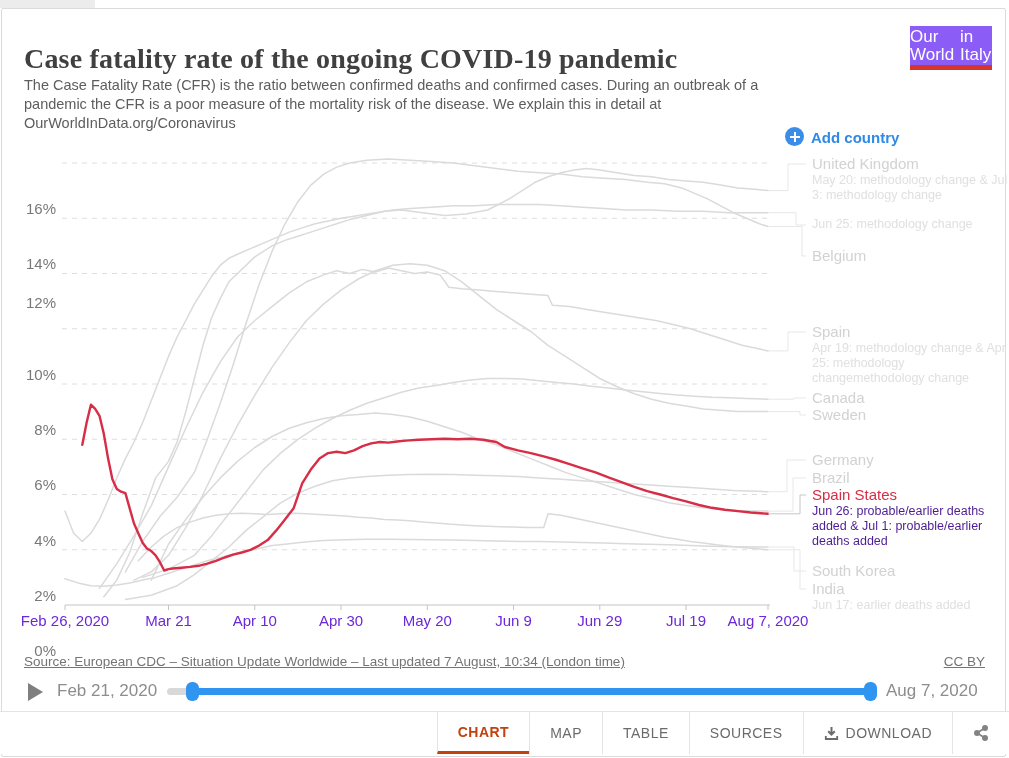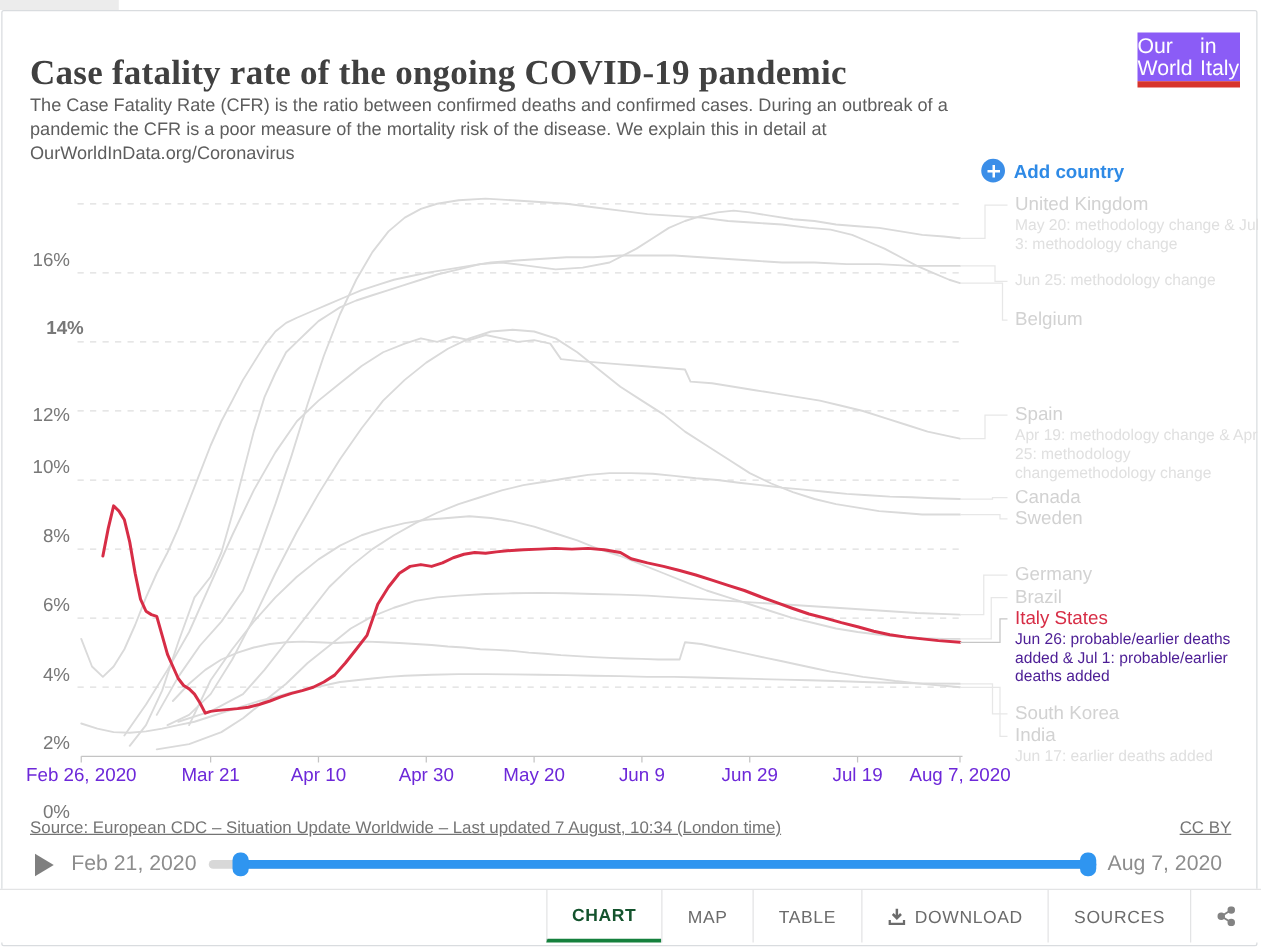--- a/index.html
+++ b/index.html
@@ -56,21 +56,21 @@
   .tl-handle{position:absolute;top:-6px;width:13px;height:19px;border-radius:6px;
     background:#2f95f0;cursor:ew-resize;}
   #tl-handle-start{left:19px;}
   #tl-handle-end{right:0px;}
 
   #tabbar{position:absolute;left:0;right:0;bottom:4px;height:42px;display:flex;
     justify-content:flex-end;border-top:1px solid #e3e4e5;background:#fff;}
   .tab{display:flex;align-items:center;justify-content:center;gap:7px;padding:0 20px;
     border-left:1px solid #e3e4e5;color:#6b6b6b;font-size:14px;letter-spacing:.5px;
     cursor:pointer;box-sizing:border-box;}
-  .tab.active{color:#14532d;font-weight:bold;border-bottom:3px solid #15803d;justify-content:center;}
+  .tab.active{color:#c2410c;font-weight:bold;border-bottom:3px solid #c2410c;justify-content:center;}
   .tab svg{display:block;}
 </style>
 </head>
 <body>
 
 <div id="stage">
   <div id="corner-artifact"></div>
   <div id="card"></div>
 
   <h1 id="page-title">Case fatality rate of the ongoing COVID-19 pandemic</h1>
@@ -127,22 +127,22 @@
       <path d="M 768,549.8 H 800 V 589 H 806" fill="none" stroke="#e7e7e7" stroke-width="1"></path>
     </svg>
 
   <div id="y-axis">
       <div class="ylab" style="left: 10px; top: 605px;">0%</div>
       <div class="ylab" style="left: 10px; top: 549.75px;">2%</div>
       <div class="ylab" style="left: 10px; top: 494.5px;">4%</div>
       <div class="ylab" style="left: 10px; top: 439.25px;">6%</div>
       <div class="ylab" style="left: 10px; top: 384px;">8%</div>
       <div class="ylab" style="left: 10px; top: 328.75px;">10%</div>
-      <div class="ylab" style="left: 10px; top: 287px;">12%</div>
-      <div class="ylab" style="left: 21px; top: 218.25px; font-weight: bold;">14%</div>
+      <div class="ylab" style="left: 10px; top: 257px;">12%</div>
+      <div class="ylab" style="left: 10px; top: 218.25px;">14%</div>
       <div class="ylab" style="left: 10px; top: 163px;">16%</div>
     </div>
   <div id="x-axis">
       <div class="xlab" style="left: 65px;">Feb 26, 2020</div>
       <div class="xlab" style="left: 168.509px;">Mar 21</div>
       <div class="xlab" style="left: 254.767px;">Apr 10</div>
       <div class="xlab" style="left: 341.025px;">Apr 30</div>
       <div class="xlab" style="left: 427.282px;">May 20</div>
       <div class="xlab" style="left: 513.54px;">Jun 9</div>
       <div class="xlab" style="left: 599.798px;">Jun 29</div>
@@ -175,21 +175,21 @@
       <div class="legend-entry" style="top: 406px;">
         <div class="name">Sweden</div>
       </div>
       <div class="legend-entry" style="top: 451px;">
         <div class="name">Germany</div>
       </div>
       <div class="legend-entry" style="top: 469px;">
         <div class="name">Brazil</div>
       </div>
       <div class="legend-entry hl" style="top: 486px;">
-        <div class="name">Italy States</div>
+        <div class="name">Spain States</div>
         <div class="note">Jun 26: probable/earlier deaths added &amp; Jul 1: probable/earlier deaths added</div>
       </div>
       <div class="legend-entry" style="top: 562px;">
         <div class="name">South Korea</div>
       </div>
       <div class="legend-entry" style="top: 580px;">
         <div class="name">India</div>
         <div class="note">Jun 17: earlier deaths added</div>
       </div>
     </div>
@@ -214,30 +214,30 @@
       <div class="tab active">
         <span>CHART</span>
       </div>
       <div class="tab">
         <span>MAP</span>
       </div>
       <div class="tab">
         <span>TABLE</span>
       </div>
       <div class="tab">
+        <span>SOURCES</span>
+      </div>
+      <div class="tab">
         <span style="display: flex;">
           <svg width="15" height="15" viewBox="0 0 15 15">
             <path d="M7.5 1v7M4.2 5.2 7.5 8.5l3.3-3.3" fill="none" stroke="#6b6b6b" stroke-width="2"></path>
             <path d="M1.8 10v3h11.4v-3" fill="none" stroke="#6b6b6b" stroke-width="1.8"></path>
           </svg>
         </span>
         <span>DOWNLOAD</span>
-      </div>
-      <div class="tab">
-        <span>SOURCES</span>
       </div>
       <div class="tab">
         <span style="display: flex;">
           <svg width="16" height="16" viewBox="0 0 16 16">
             <g stroke="#838383" stroke-width="1.6" fill="#838383">
               <line x1="12" y1="3" x2="4" y2="8"></line>
               <line x1="4" y1="8" x2="12" y2="13"></line>
               <circle cx="12" cy="3" r="2.2"></circle>
               <circle cx="4" cy="8" r="2.2"></circle>
               <circle cx="12" cy="13" r="2.2"></circle>

